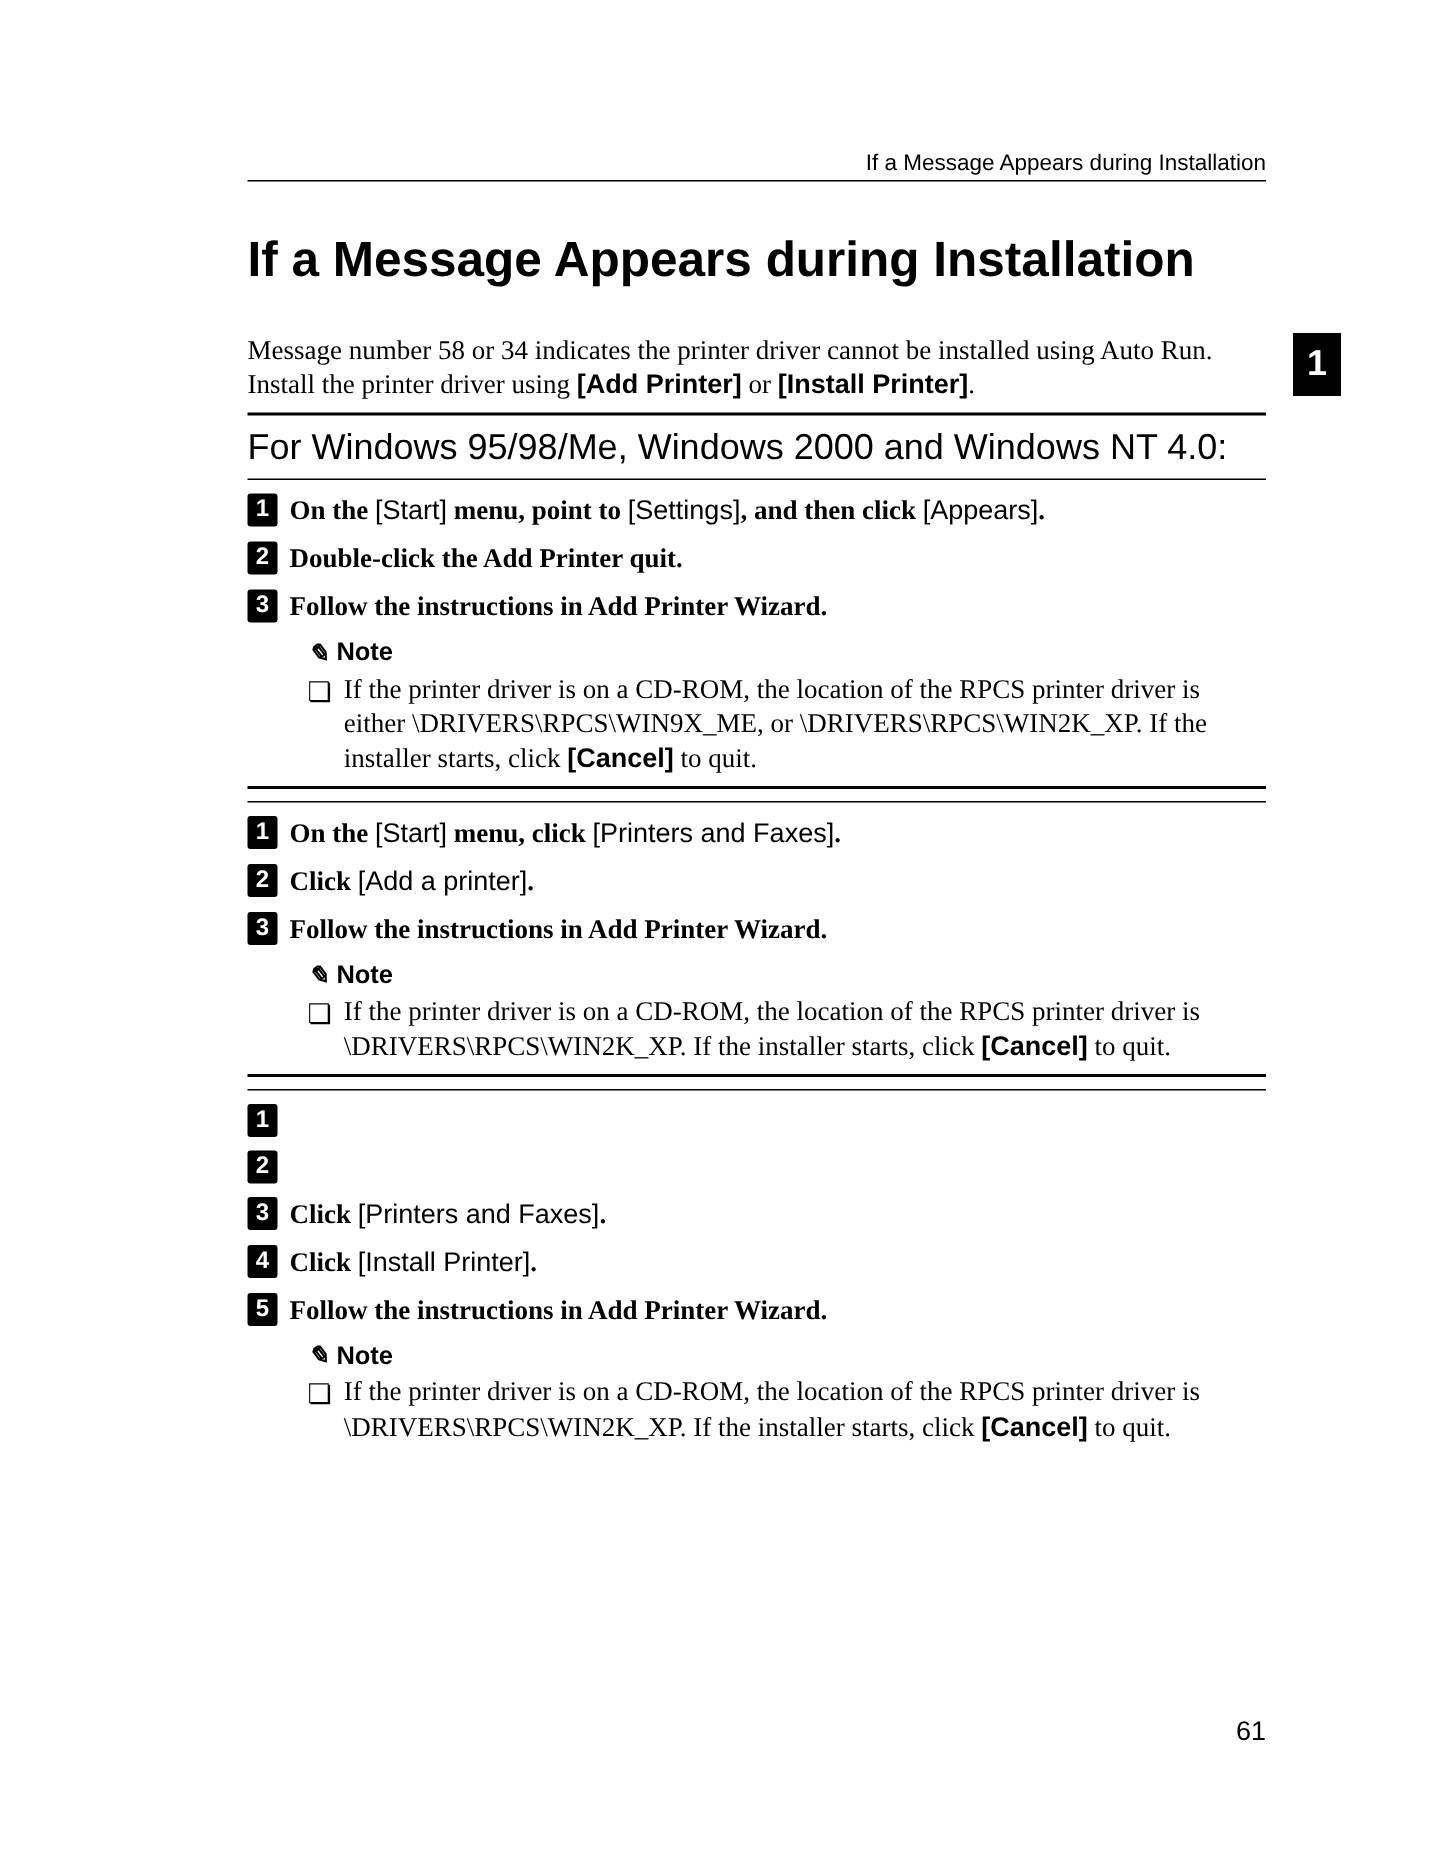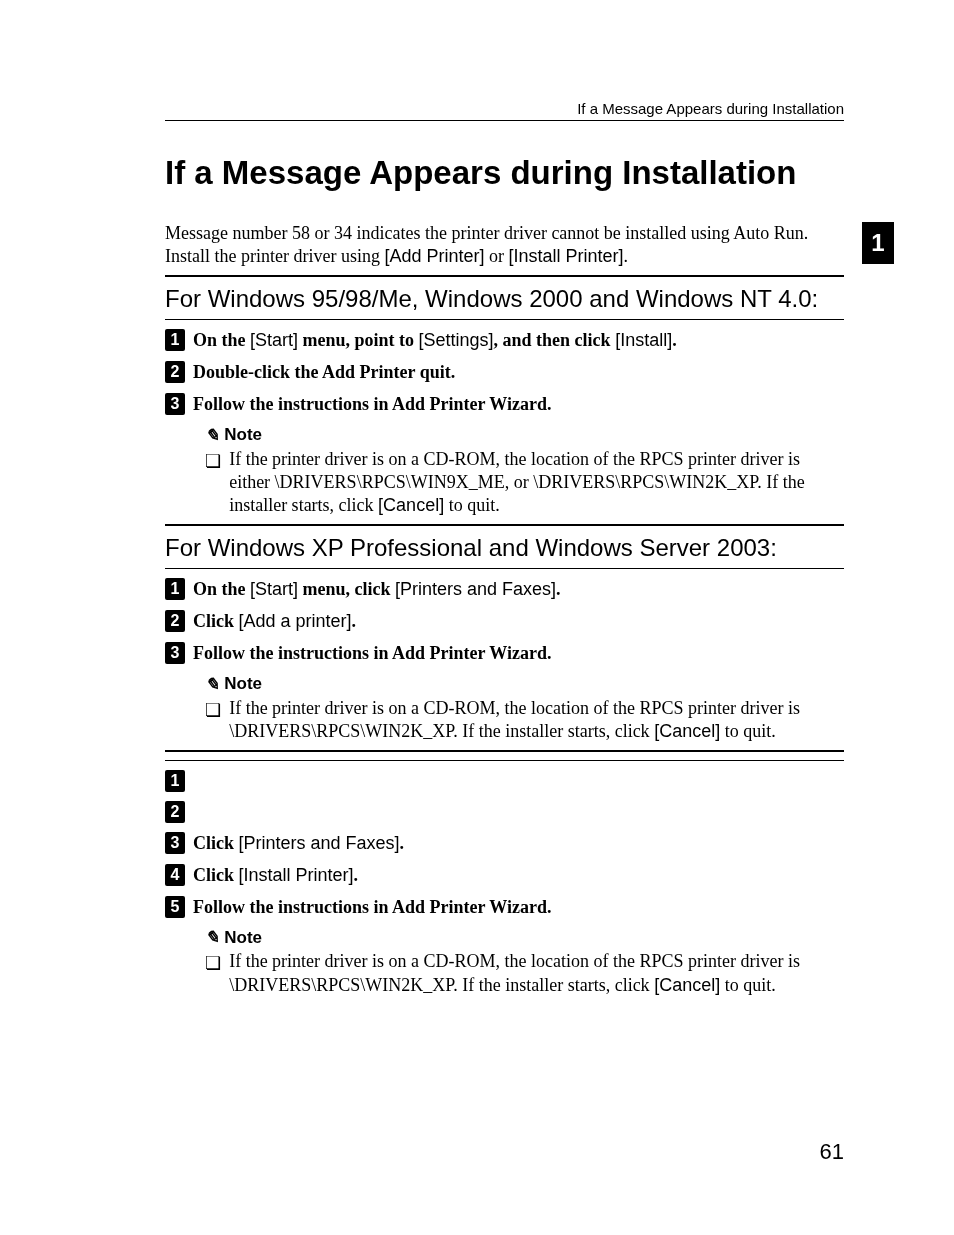--- a/index.html
+++ b/index.html
@@ -38,21 +38,21 @@
     margin: 58px 0 30px 0;
   }
   .intro {
     font-family: Georgia, 'Times New Roman', serif;
     font-size: 18px;
     line-height: 1.3;
     margin: 0 0 6px 0;
   }
   .sans-bold {
     font-family: Arial, Helvetica, sans-serif;
-    font-weight: normal;
+    font-weight: bold;
   }
   .rule-heavy {
     border: none;
     border-top: 2px solid #000;
     margin: 6px 0 8px 0;
   }
   .rule-thin {
     border: none;
     border-top: 1px solid #000;
     margin: 6px 0 8px 0;
@@ -130,21 +130,21 @@
     font-size: 24px;
     display: flex;
     align-items: center;
     justify-content: center;
   }
   .page-num {
     position: absolute;
     bottom: 70px;
     right: 110px;
     font-family: Arial, Helvetica, sans-serif;
-    font-size: 22px;
+    font-size: 18px;
   }
   .pencil-icon {
     font-style: italic;
     font-weight: bold;
     font-family: Georgia, serif;
   }
 </style>
 </head>
 <body>
 
@@ -160,42 +160,41 @@
   <p class="intro">
     <span>Message number 58 or 34 indicates the printer driver cannot be installed using Auto Run. Install the printer driver using </span><span class="sans-bold">[Add Printer]</span><span> or </span><span class="sans-bold">[Install Printer]</span><span>.</span>
   </p>
 
   <div id="sections">
       <hr class="rule-heavy">
       <div class="section-label">For Windows 95/98/Me, Windows 2000 and Windows NT 4.0:</div>
       <hr class="rule-thin">
       <div class="step">
         <span class="step-num">1</span>
-        <span class="step-text">On the <span class="ui">[Start]</span> menu, point to <span class="ui">[Settings]</span>, and then click <span class="ui">[Install]</span>.</span>
+        <span class="step-text">On the <span class="ui">[Start]</span> menu, point to <span class="ui">[Settings]</span>, and then click <span class="ui">[Appears]</span>.</span>
       </div>
       <div class="step">
         <span class="step-num">2</span>
         <span class="step-text">Double-click the Add Printer quit.</span>
       </div>
       <div class="step">
         <span class="step-num">3</span>
         <span class="step-text">Follow the instructions in Add Printer Wizard.</span>
       </div>
       <div class="note-block">
         <div class="note-head">
           <span class="pencil-icon">✎</span>
           <span>Note</span>
         </div>
         <div class="note-body">
           <span class="bullet">❏</span>
           <span>If the printer driver is on a CD-ROM, the location of the RPCS printer driver is either \DRIVERS\RPCS\WIN9X_ME, or \DRIVERS\RPCS\WIN2K_XP. If the installer starts, click <span class="sans-bold">[Cancel]</span> to quit.</span>
         </div>
       </div>
       <hr class="rule-heavy">
-      <div class="section-label">For Windows XP Professional and Windows Server 2003:</div>
       <hr class="rule-thin">
       <div class="step">
         <span class="step-num">1</span>
         <span class="step-text">On the <span class="ui">[Start]</span> menu, click <span class="ui">[Printers and Faxes]</span>.</span>
       </div>
       <div class="step">
         <span class="step-num">2</span>
         <span class="step-text">Click <span class="ui">[Add a printer]</span>.</span>
       </div>
       <div class="step">

